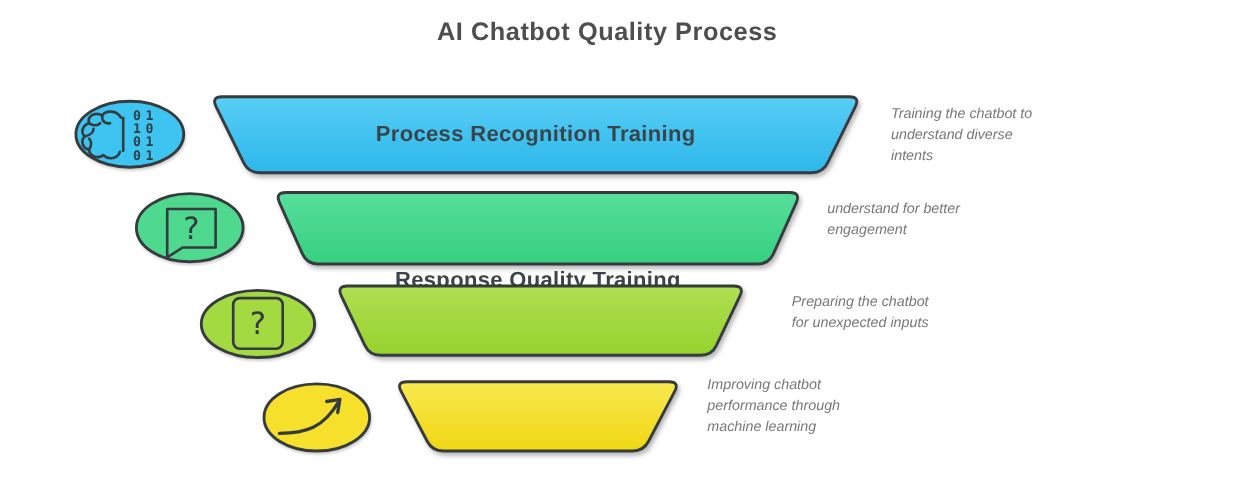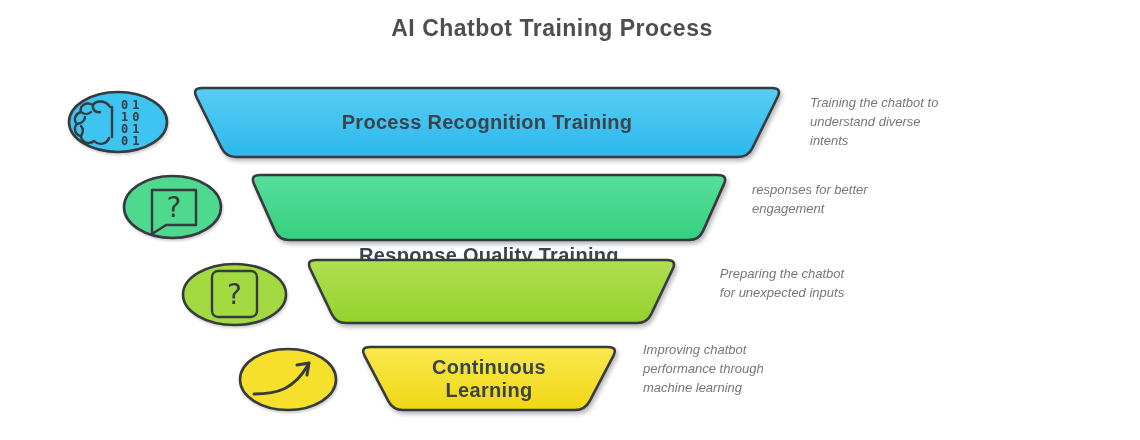--- a/index.html
+++ b/index.html
@@ -31,21 +31,21 @@
   .desc{
     position:absolute;font-size:13px;line-height:19px;color:var(--desc-color,#777777);font-style:italic;
   }
   .desc span{display:block;}
 </style>
 </head>
 <body>
 
 <div id="canvas" style="--outline: #363b3f; --title-color: #4e4e4e; --label-color: #3a444a; --desc-color: #777777;">
 
-  <div id="title">AI Chatbot Training Process</div>
+  <div id="title">AI Chatbot Quality Process</div>
 
   <div class="level level-1" style="--fill-top: #58cef5; --fill-bottom: #2cb7eb; --icon-fill: #3dc4f0;">
     <div class="icon-wrap" style="left:66px;top:90px;width:104px;height:64px;">
       <svg viewBox="0 0 104 64">
         <ellipse class="icon-ellipse" cx="52" cy="32" rx="49" ry="30"></ellipse>
         <path class="icon-stroke" d="M 44 17 C 40 10, 30 10, 27 15 C 20 11, 13 16, 15 22 C 9 24, 7 30, 11 34 C 7 38, 9 45, 15 46 C 15 52, 23 55, 28 51 C 33 56, 41 54, 43 48"></path>
         <path class="icon-stroke" d="M 27 15 C 26 20, 30 23, 34 22"></path>
         <path class="icon-stroke" d="M 15 22 C 19 25, 23 24, 25 22"></path>
         <path class="icon-stroke" d="M 11 34 C 16 33, 19 30, 19 27"></path>
         <path class="icon-stroke" d="M 15 46 C 18 41, 17 38, 15 36"></path>
@@ -89,21 +89,21 @@
           <stop offset="0" class="s-top"></stop>
             <stop offset="1" class="s-bot"></stop>
         </linearGradient>
       </defs>
       <path class="trap-path" fill="url(#g1)" d="M 10 0 L 468 0 Q 478 0 473.9255836570947 9.13231249271872 L 453.0744163429053 55.86768750728128 Q 449 65 439 65 L 39 65 Q 29 65 24.925583657094727 55.86768750728128 L 4.074416342905275 9.13231249271872 Q 0 0 10 0 Z"></path>
     </svg>
     <div class="label" style="left:250px;top:175px;width:478px;height:65px;margin-top:48px;">
       <div class="inner">Response Quality Training</div>
     </div>
     <div class="desc" style="left:752px;top:180px;width:165px;">
-      <span>responses for better</span>
+      <span>understand for better</span>
       <span>engagement</span>
     </div>
   </div>
 
   <div class="level level-3" style="--fill-top: #b0df52; --fill-bottom: #94d22c; --icon-fill: #a4da41;">
     <div class="icon-wrap" style="left:181px;top:262px;width:107px;height:65px;">
       <svg viewBox="0 0 107 65">
         <ellipse class="icon-ellipse" cx="53.5" cy="32.5" rx="51.5" ry="30.5"></ellipse>
         <rect class="icon-stroke" x="31" y="9" width="45" height="46" rx="6"></rect>
         <text class="icon-qmark" x="53.5" y="42" font-size="28" text-anchor="middle">?</text>
@@ -135,23 +135,20 @@
     </div>
     <svg class="trap" style="left:360px;top:347px;" viewBox="0 0 258 63" width="258" height="63">
       <defs>
         <linearGradient id="g3" x1="0" y1="0" x2="0" y2="1">
           <stop offset="0" class="s-top"></stop>
             <stop offset="1" class="s-bot"></stop>
         </linearGradient>
       </defs>
       <path class="trap-path" fill="url(#g3)" d="M 10 0 L 248 0 Q 258 0 253.35993005329442 8.858315352801554 L 229.64006994670558 54.141684647198446 Q 225 63 215 63 L 43 63 Q 33 63 28.359930053294423 54.141684647198446 L 4.640069946705576 8.858315352801554 Q 0 0 10 0 Z"></path>
     </svg>
-    <div class="label" style="left:360px;top:347px;width:258px;height:63px;">
-      <div class="inner">Continuous Learning</div>
-    </div>
     <div class="desc" style="left:643px;top:340px;width:160px;">
       <span>Improving chatbot</span>
       <span>performance through</span>
       <span>machine learning</span>
     </div>
   </div>
 
 </div>
 
 </body></html>

